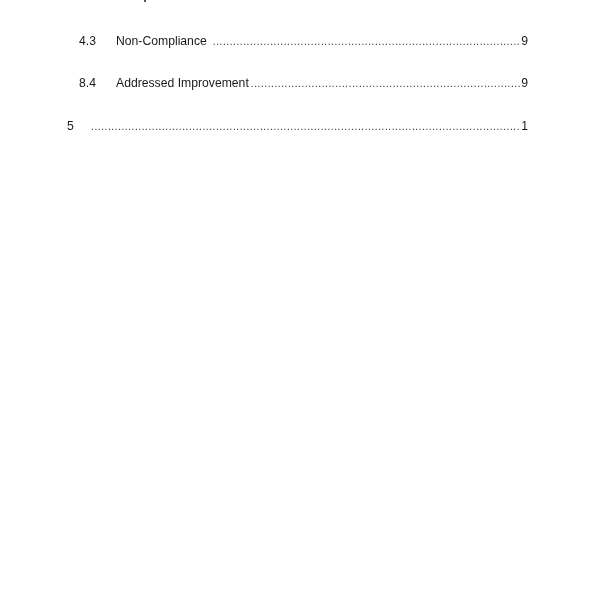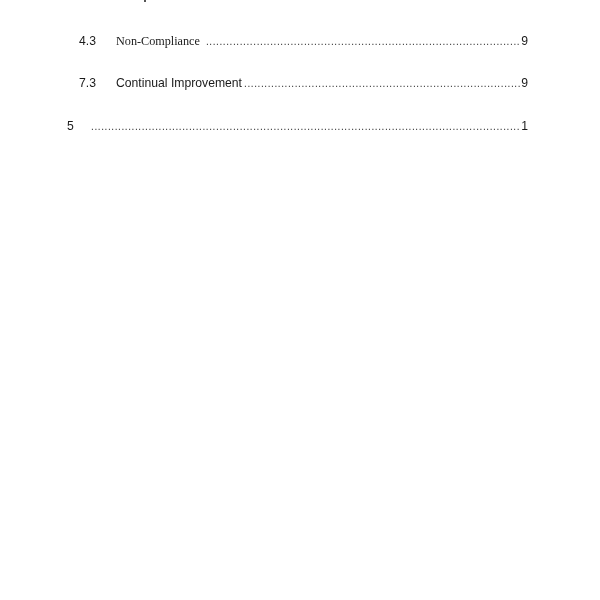--- a/index.html
+++ b/index.html
@@ -70,28 +70,28 @@
   </style>
 </head>
 <body>
 
 <div class="page">
 
   <div class="cropped-fragment"></div>
 
   <div class="toc-line lvl2" style="top:33px;">
     <span class="toc-num">4.3</span>
-    <span class="toc-title" style="padding-right:6px;font-family:Liberation Serif, serif;">Non-Compliance</span>
+    <span class="toc-title" style="padding-right:6px;">Non-Compliance</span>
     <span class="toc-leader"></span>
     <span class="toc-page">9</span>
   </div>
 
   <div class="toc-line lvl2" style="top:75px;">
-    <span class="toc-num">7.3</span>
-    <span class="toc-title">Continual Improvement</span>
+    <span class="toc-num">8.4</span>
+    <span class="toc-title">Addressed Improvement</span>
     <span class="toc-leader"></span>
     <span class="toc-page">9</span>
   </div>
 
   <div class="toc-line lvl1" style="top:118px;">
     <span class="toc-num">5</span>
     <span class="toc-leader"></span>
     <span class="toc-page">1</span>
   </div>
 

